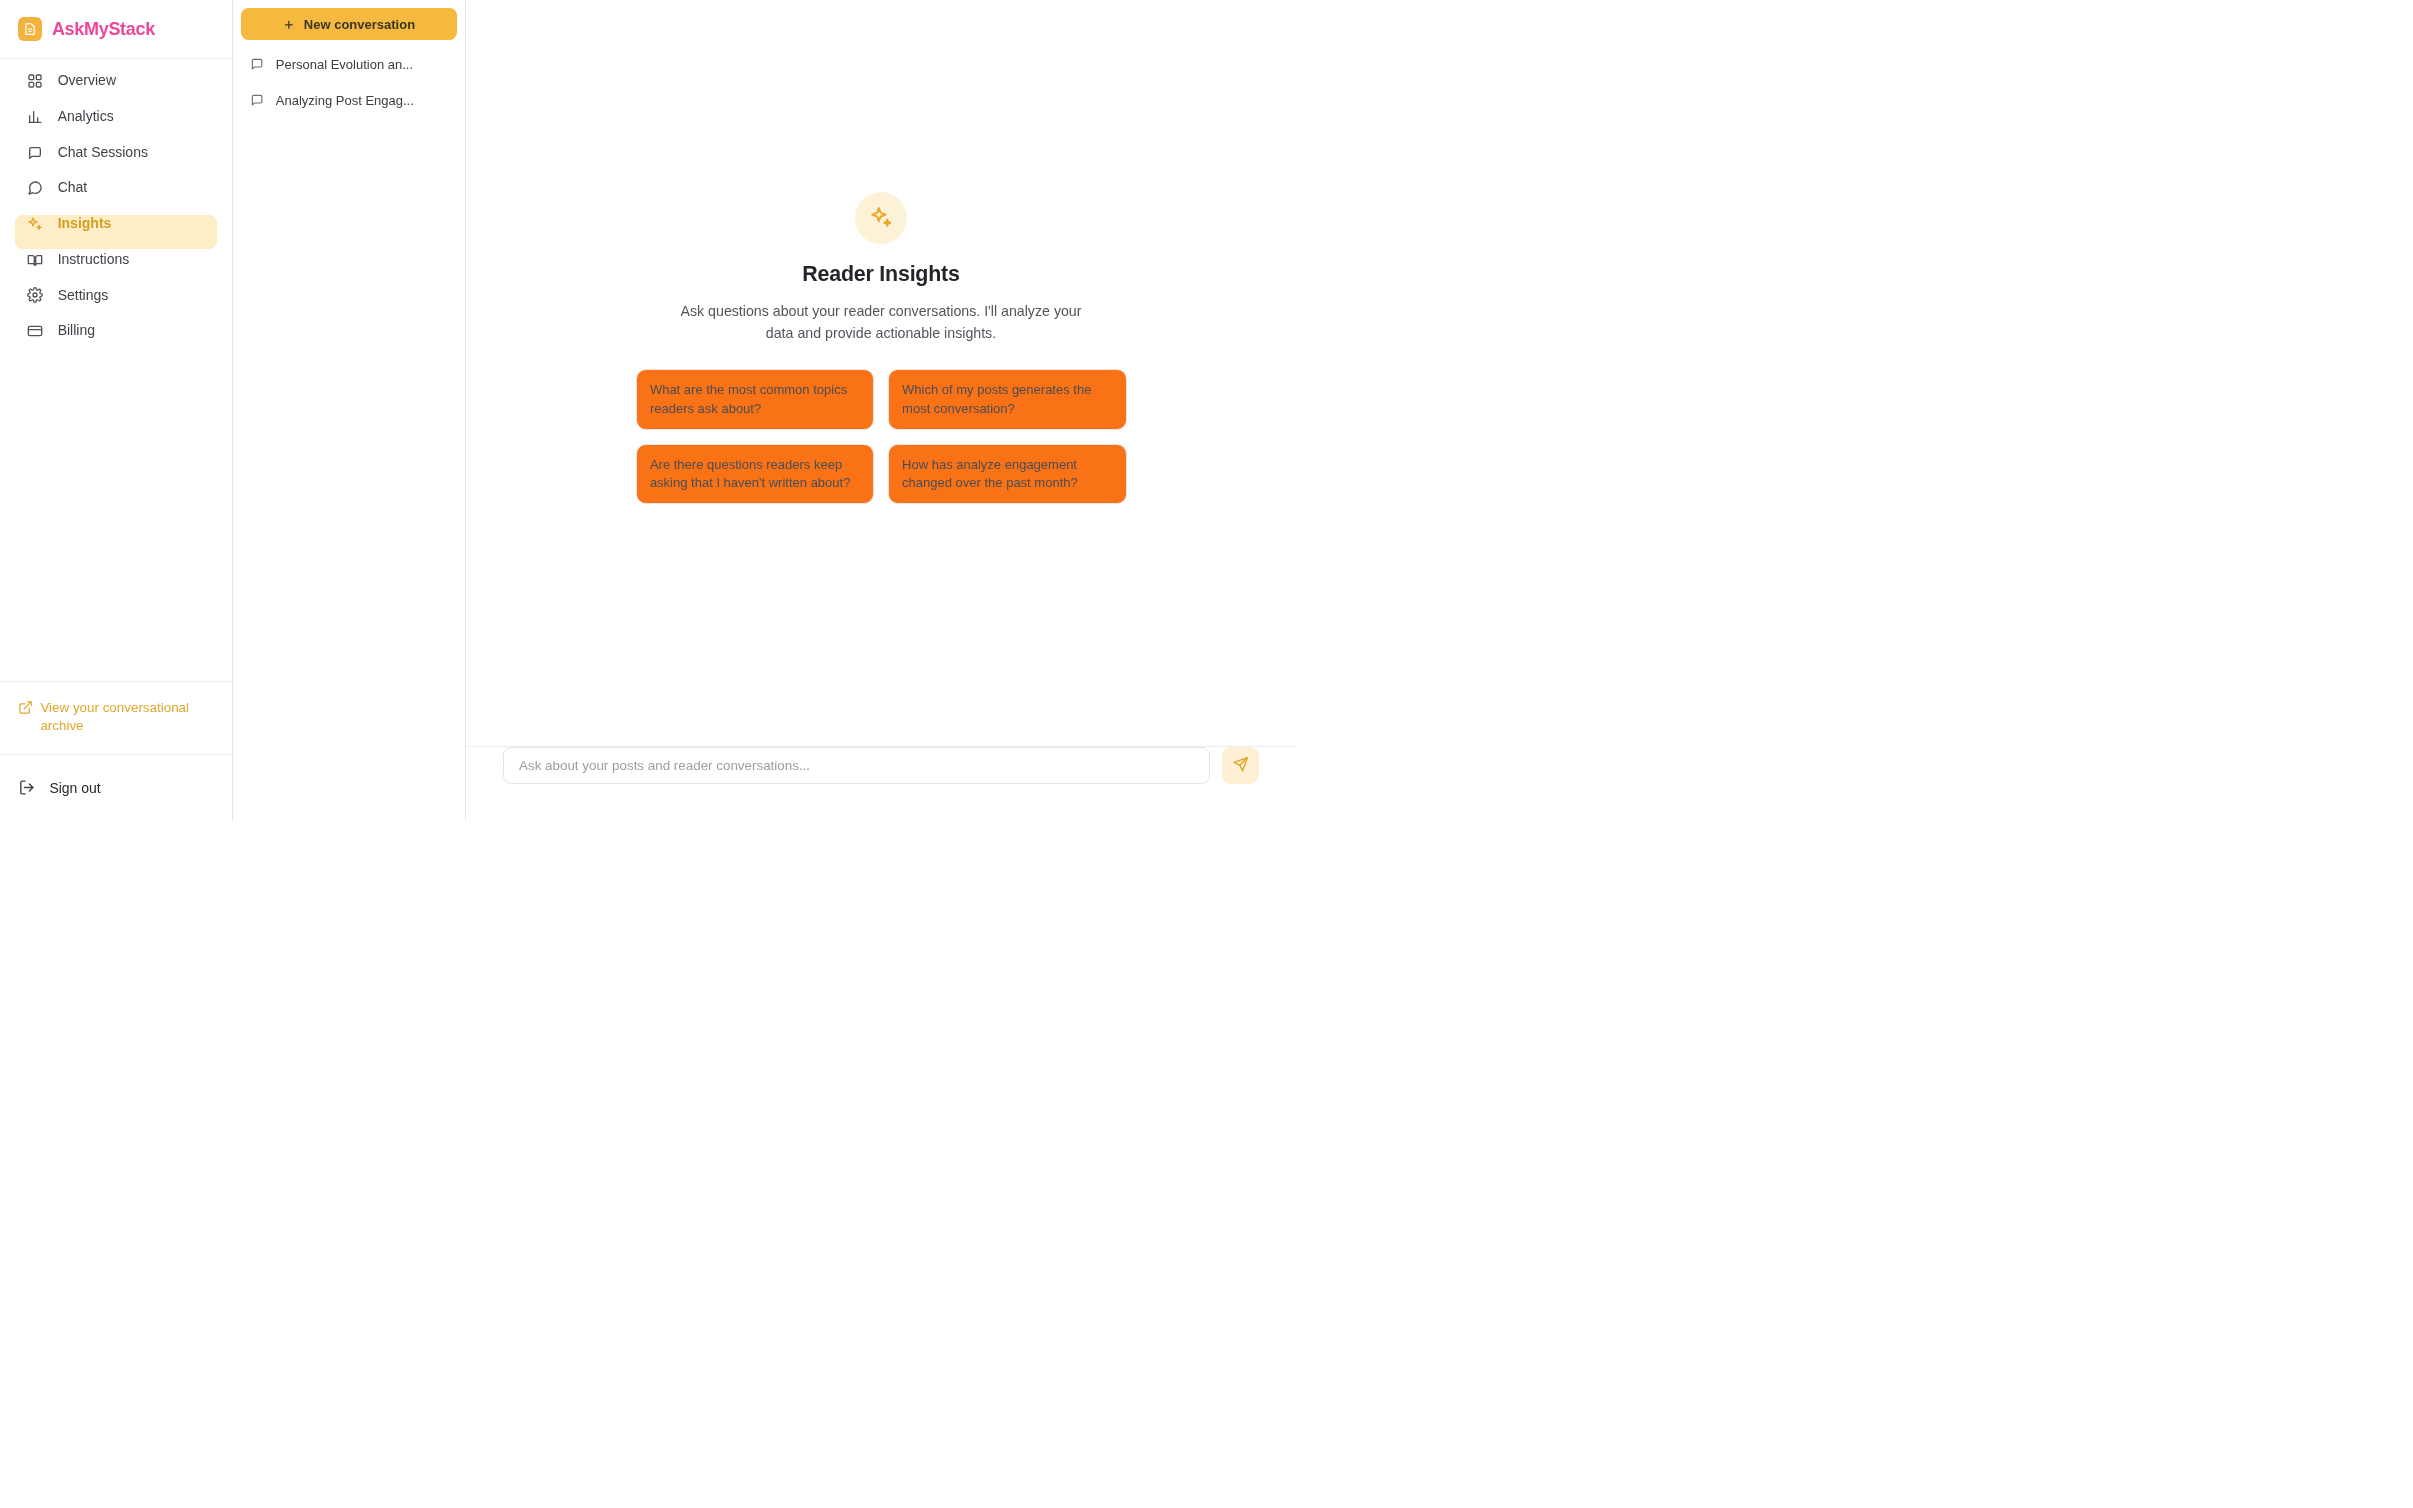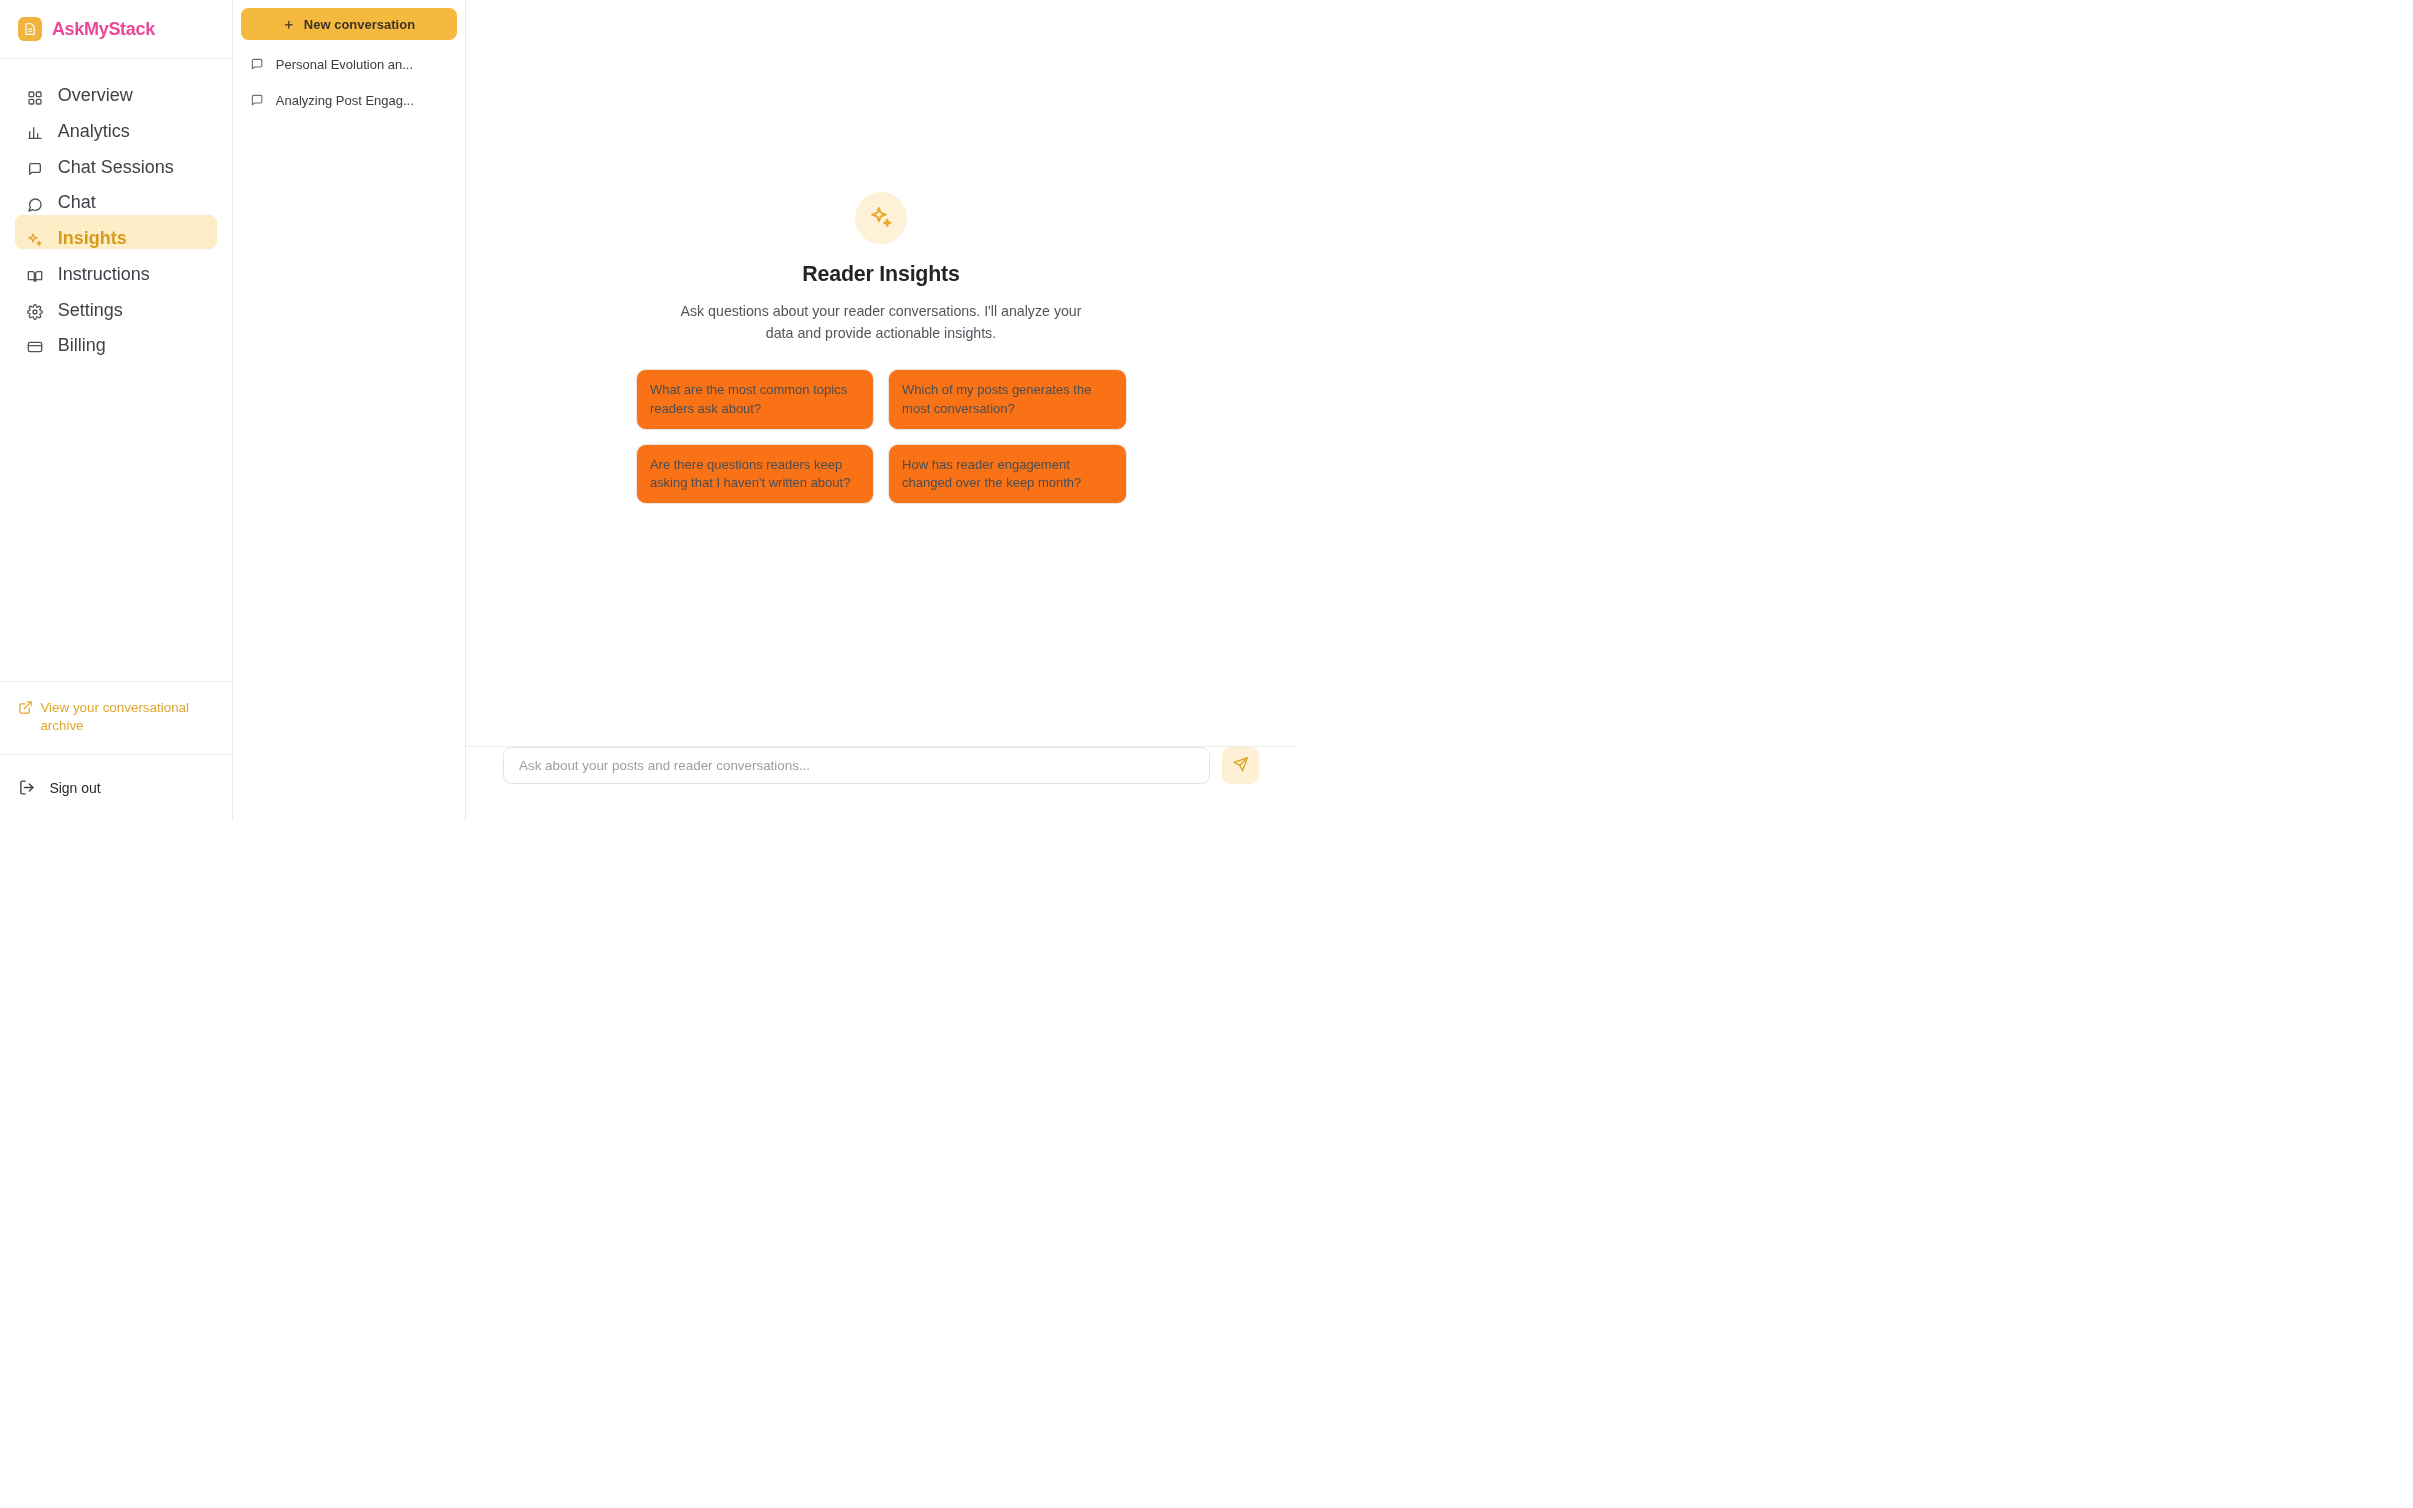--- a/index.html
+++ b/index.html
@@ -50,27 +50,27 @@
     color: #ec4899;
   }
   .nav {
     padding: 13.4px 15px 0 15px;
     display: flex;
     flex-direction: column;
     gap: 1.7px;
   }
   .nav-item {
     display: flex;
-    align-items: flex-end;
+    align-items: flex-start;
     gap: 13.4px;
     height: 34px;
     padding: 0 11.7px;
     border-radius: 7.5px;
     color: #3f4248;
-    font-size: 18px;
+    font-size: 14px;
     cursor: pointer;
   }
   .nav-item .nav-ico {
     width: 17.6px; height: 17.6px;
     display: flex; align-items: center; justify-content: center;
     color: #50535a;
     flex: none;
   }
   .nav-item.active {
     background: #fdeec8;
@@ -417,21 +417,21 @@
             </svg>
         </div>
 
         <div class="hero-title">Reader Insights</div>
         <div class="hero-sub">Ask questions about your reader conversations. I'll analyze your data and provide actionable insights.</div>
 
         <div class="suggestions">
           <div class="suggestion">What are the most common topics readers ask about?</div>
           <div class="suggestion">Which of my posts generates the most conversation?</div>
           <div class="suggestion">Are there questions readers keep asking that I haven't written about?</div>
-          <div class="suggestion">How has reader engagement changed over the keep month?</div>
+          <div class="suggestion">How has analyze engagement changed over the past month?</div>
         </div>
 
       </div>
     </div>
 
     <div class="composer">
       <input class="composer-input" type="text" value="" placeholder="Ask about your posts and reader conversations..." style="">
       <div class="send-btn">
         <span>
           <svg width="17" height="17" viewBox="0 0 24 24" fill="none" stroke="currentColor" stroke-width="2" stroke-linecap="round" stroke-linejoin="round">

